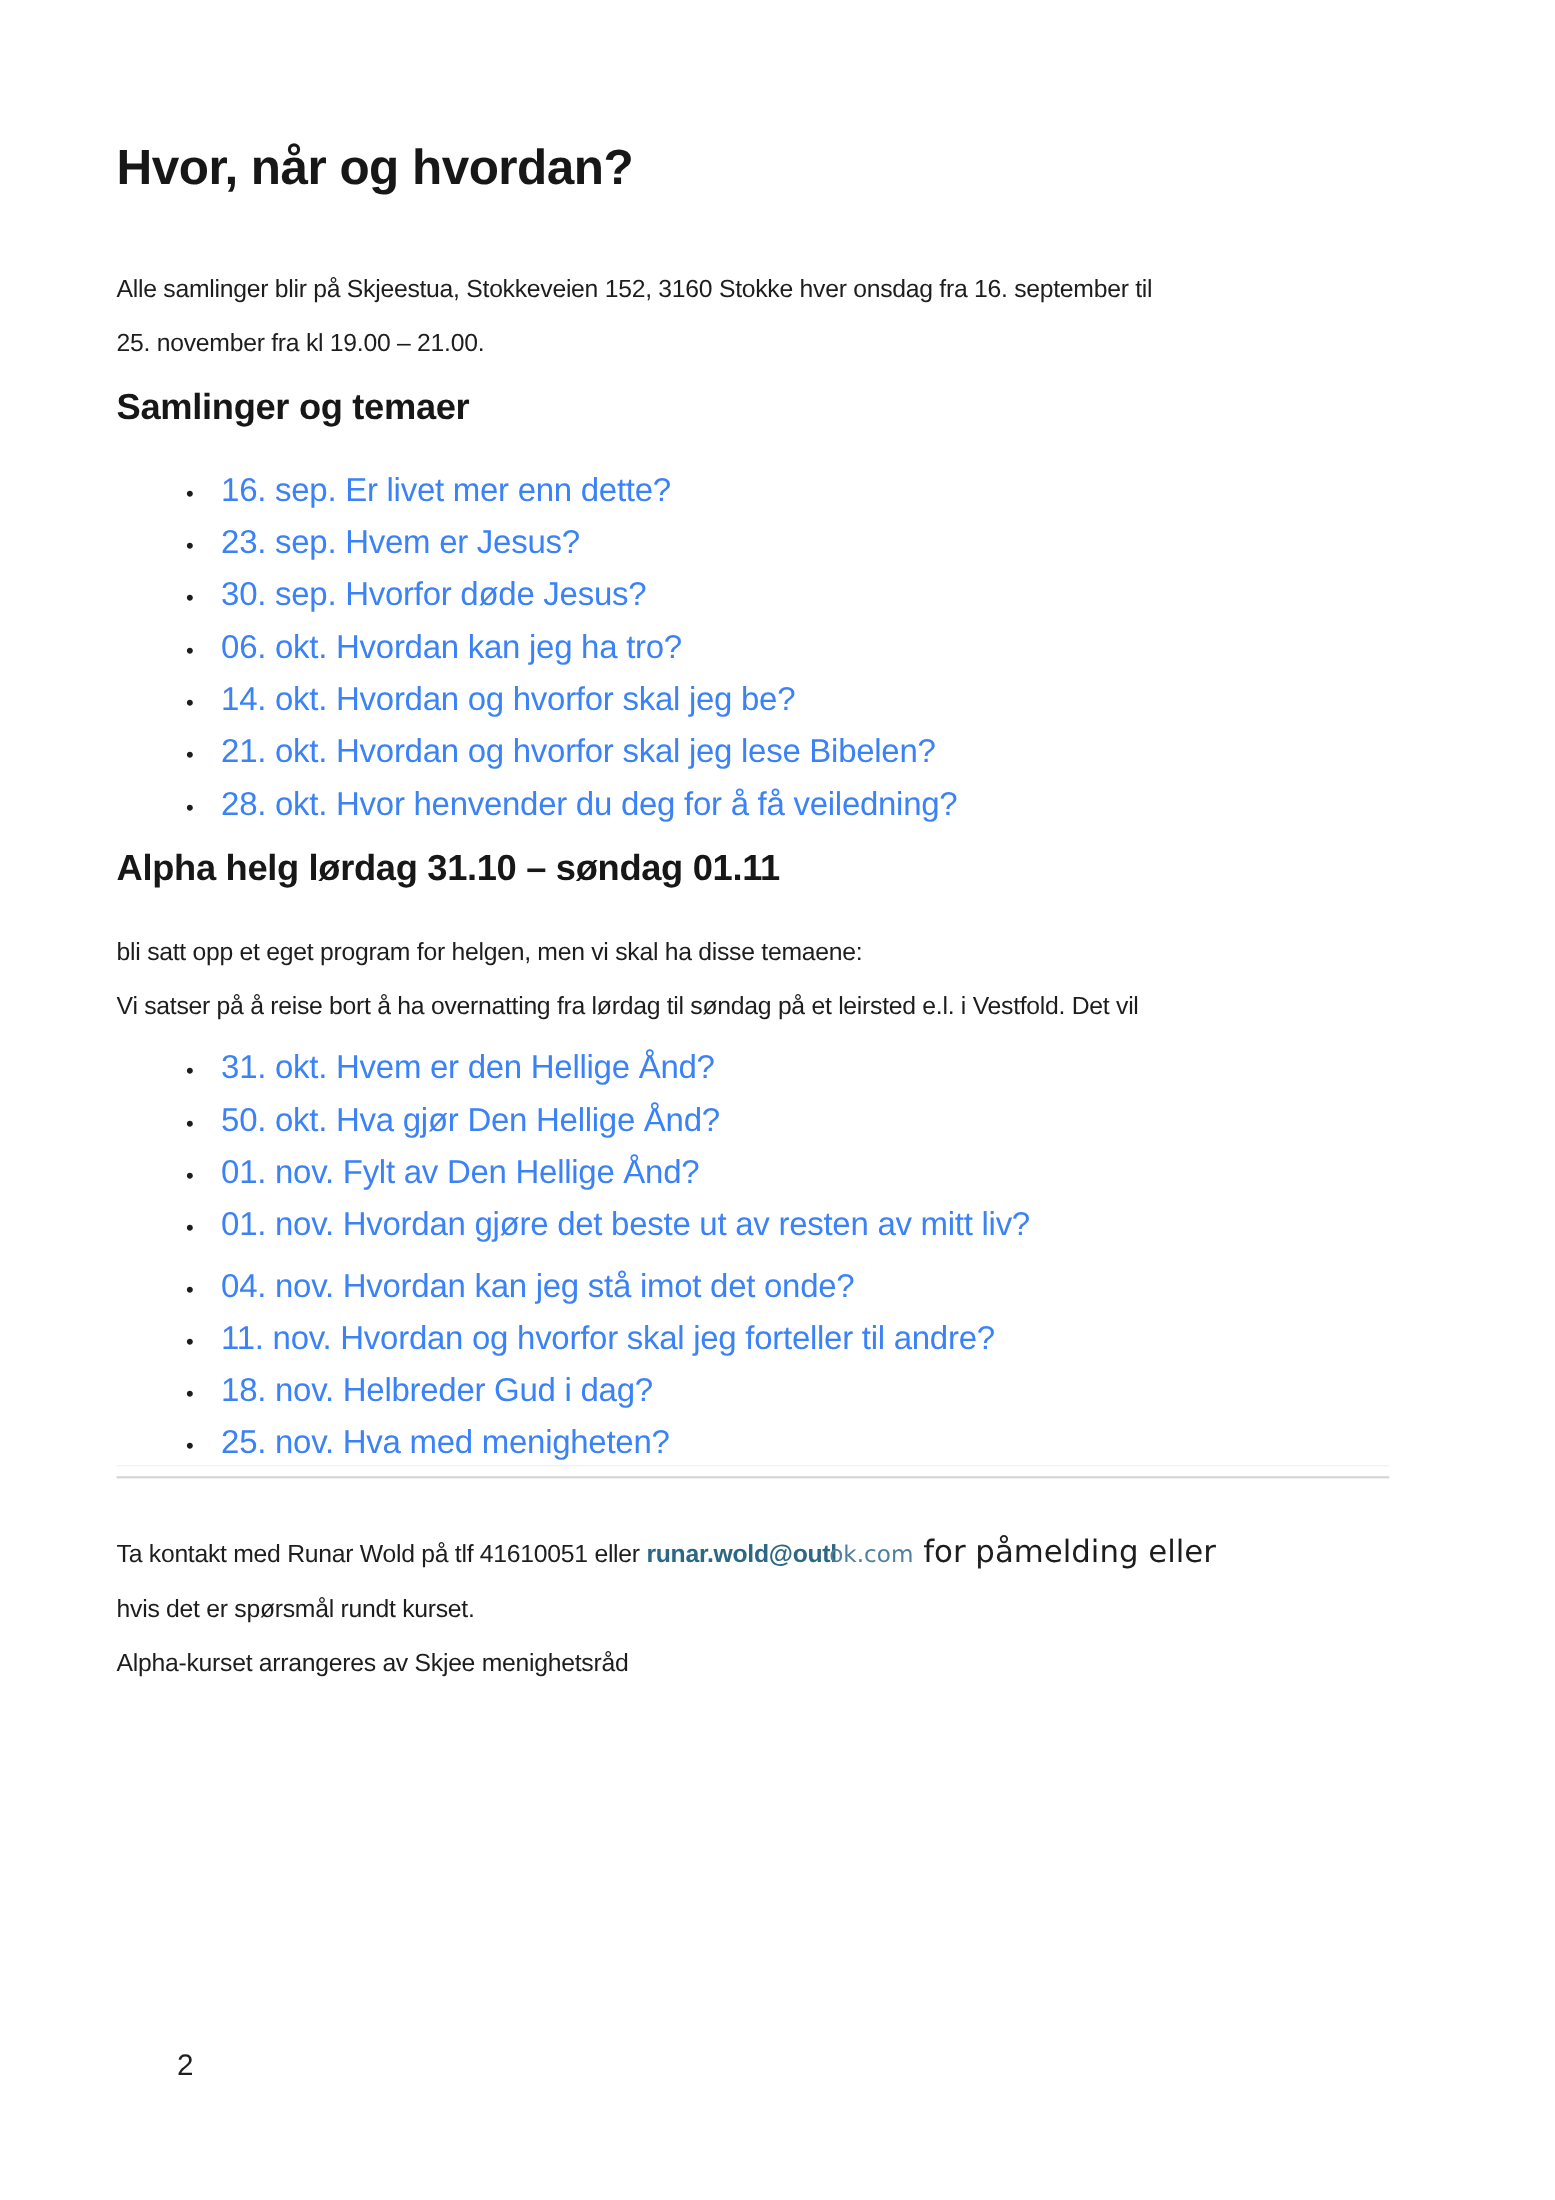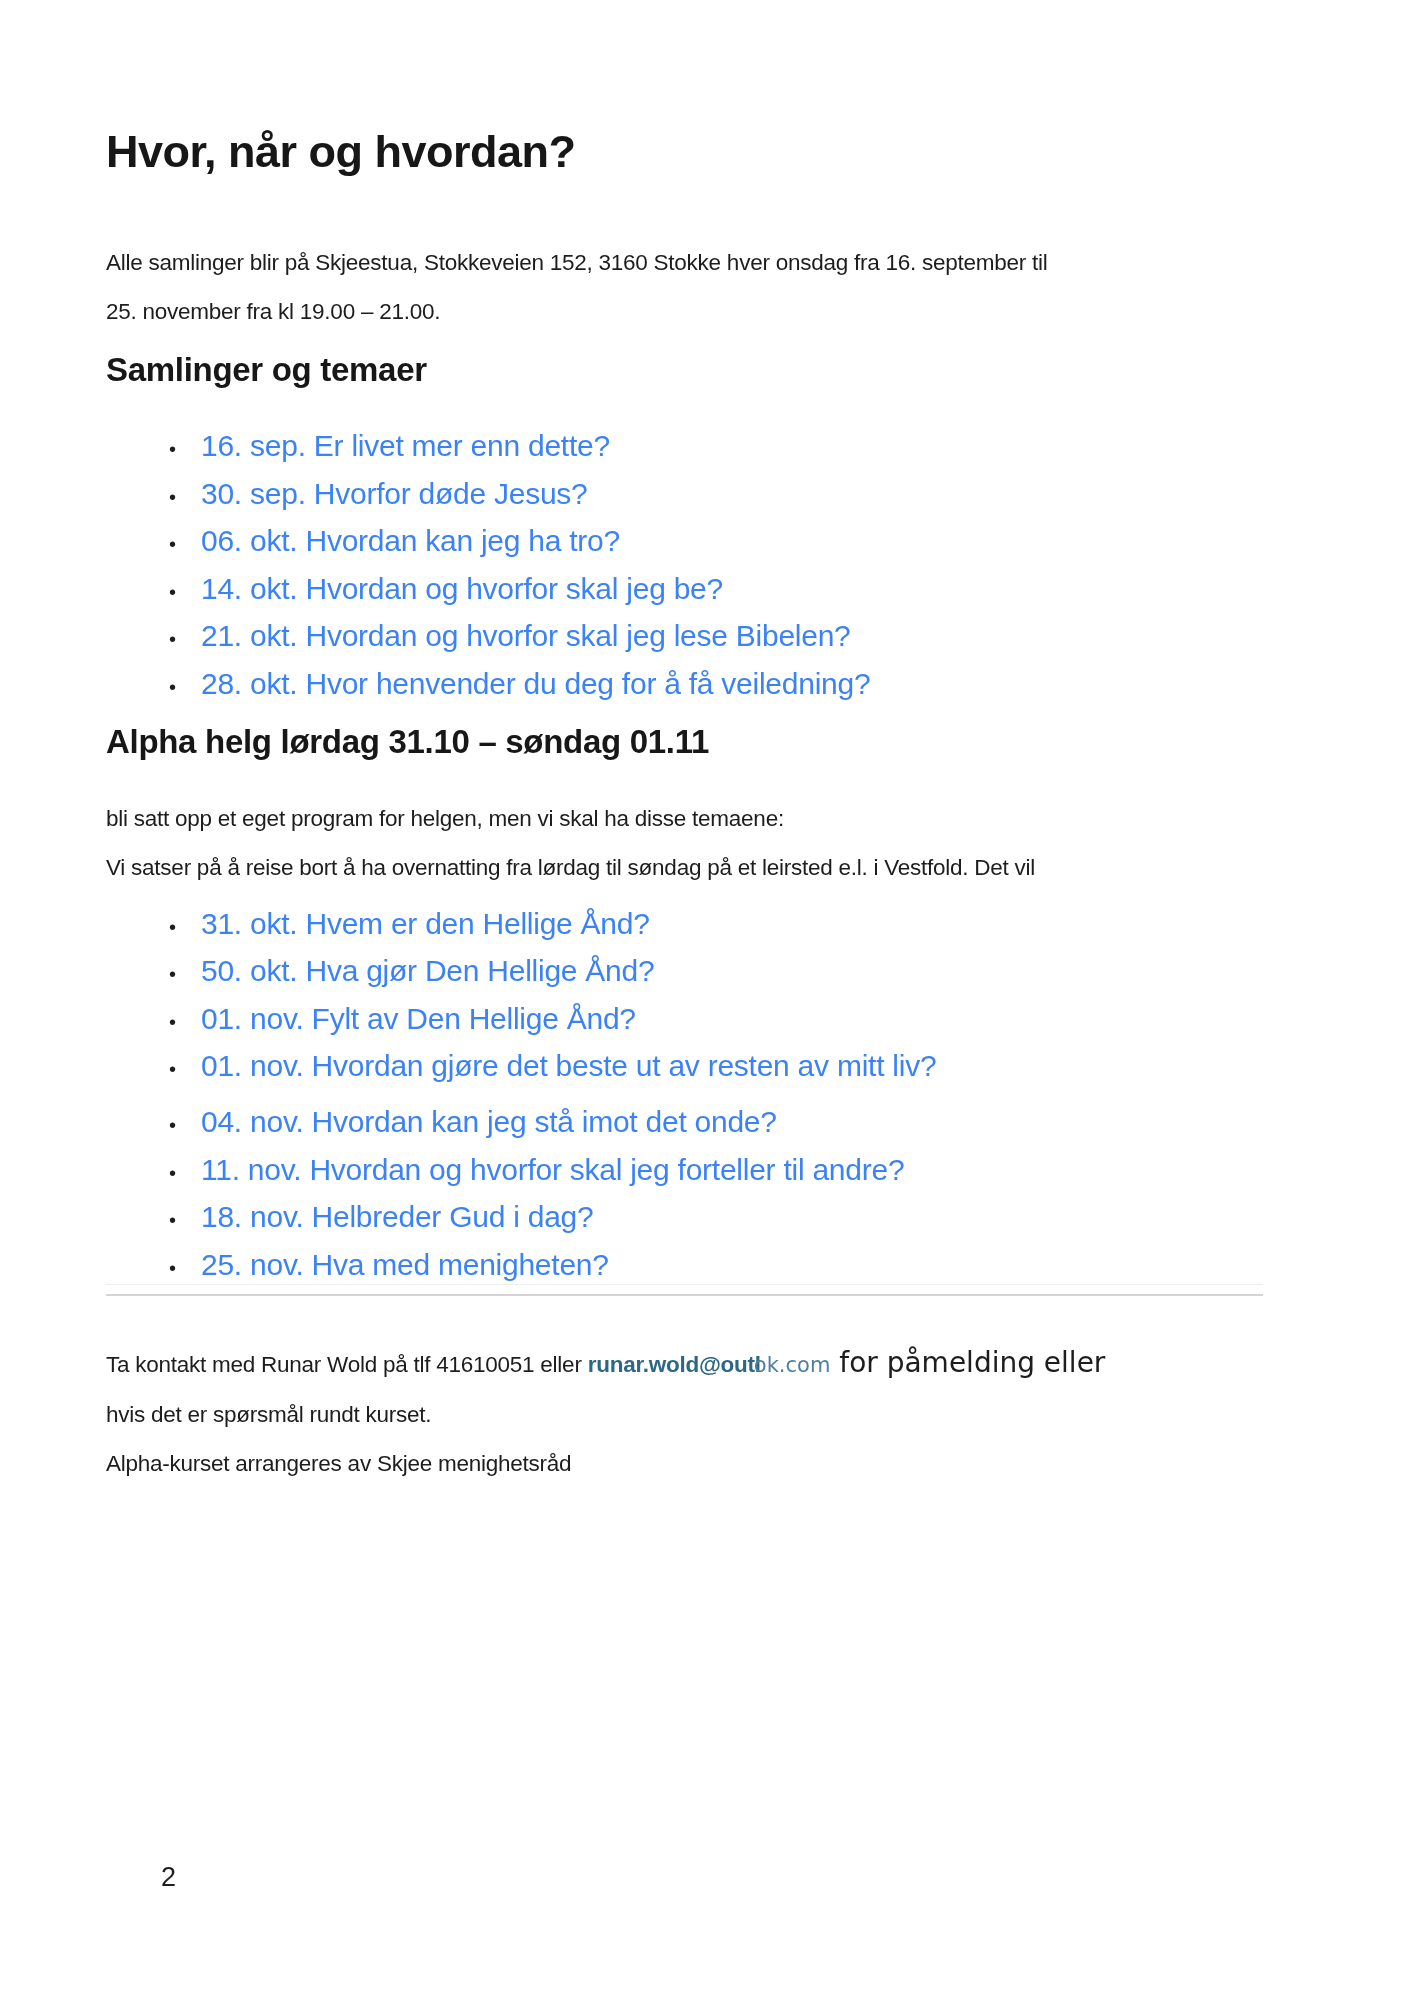--- a/index.html
+++ b/index.html
@@ -109,20 +109,21 @@
 
   <p class="body">
     <span class="line">Alle samlinger blir på Skjeestua, Stokkeveien 152, 3160 Stokke hver onsdag fra 16. september til</span>
     <span class="line">25. november fra kl 19.00 – 21.00.</span>
   </p>
 
   <h2>Samlinger og temaer</h2>
 
   <ul class="topics">
     <li><span class="dot"></span><span>16. sep. Er livet mer enn dette?</span></li>
+    <li><span class="dot"></span><span>23. sep. Hvem er Jesus?</span></li>
     <li><span class="dot"></span><span>30. sep. Hvorfor døde Jesus?</span></li>
     <li><span class="dot"></span><span>06. okt. Hvordan kan jeg ha tro?</span></li>
     <li><span class="dot"></span><span>14. okt. Hvordan og hvorfor skal jeg be?</span></li>
     <li><span class="dot"></span><span>21. okt. Hvordan og hvorfor skal jeg lese Bibelen?</span></li>
     <li><span class="dot"></span><span>28. okt. Hvor henvender du deg for å få veiledning?</span></li>
   </ul>
 
   <h2>Alpha helg lørdag 31.10 – søndag 01.11</h2>
 
   <p class="body">

